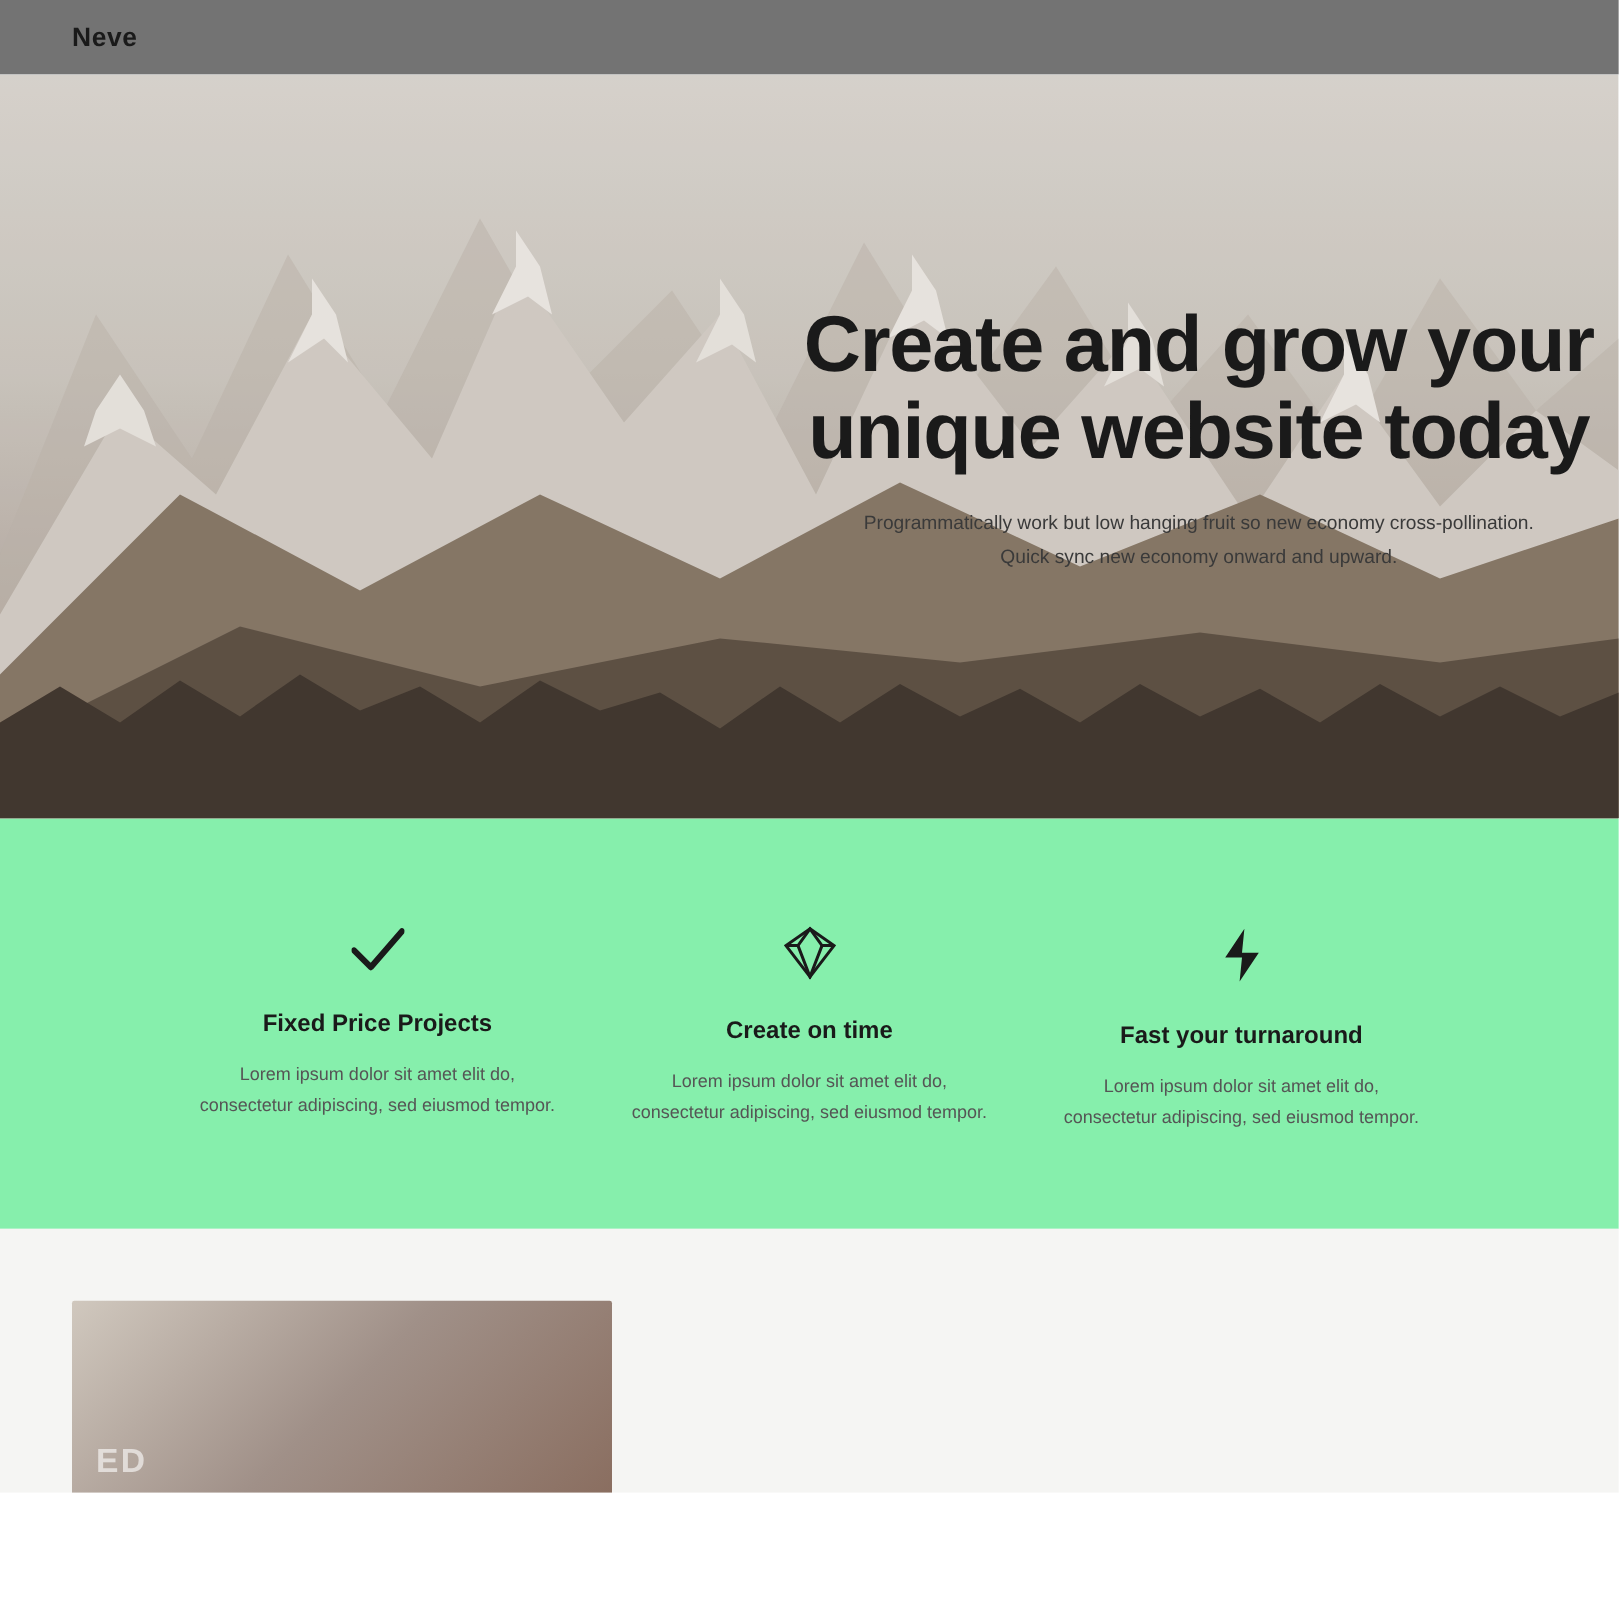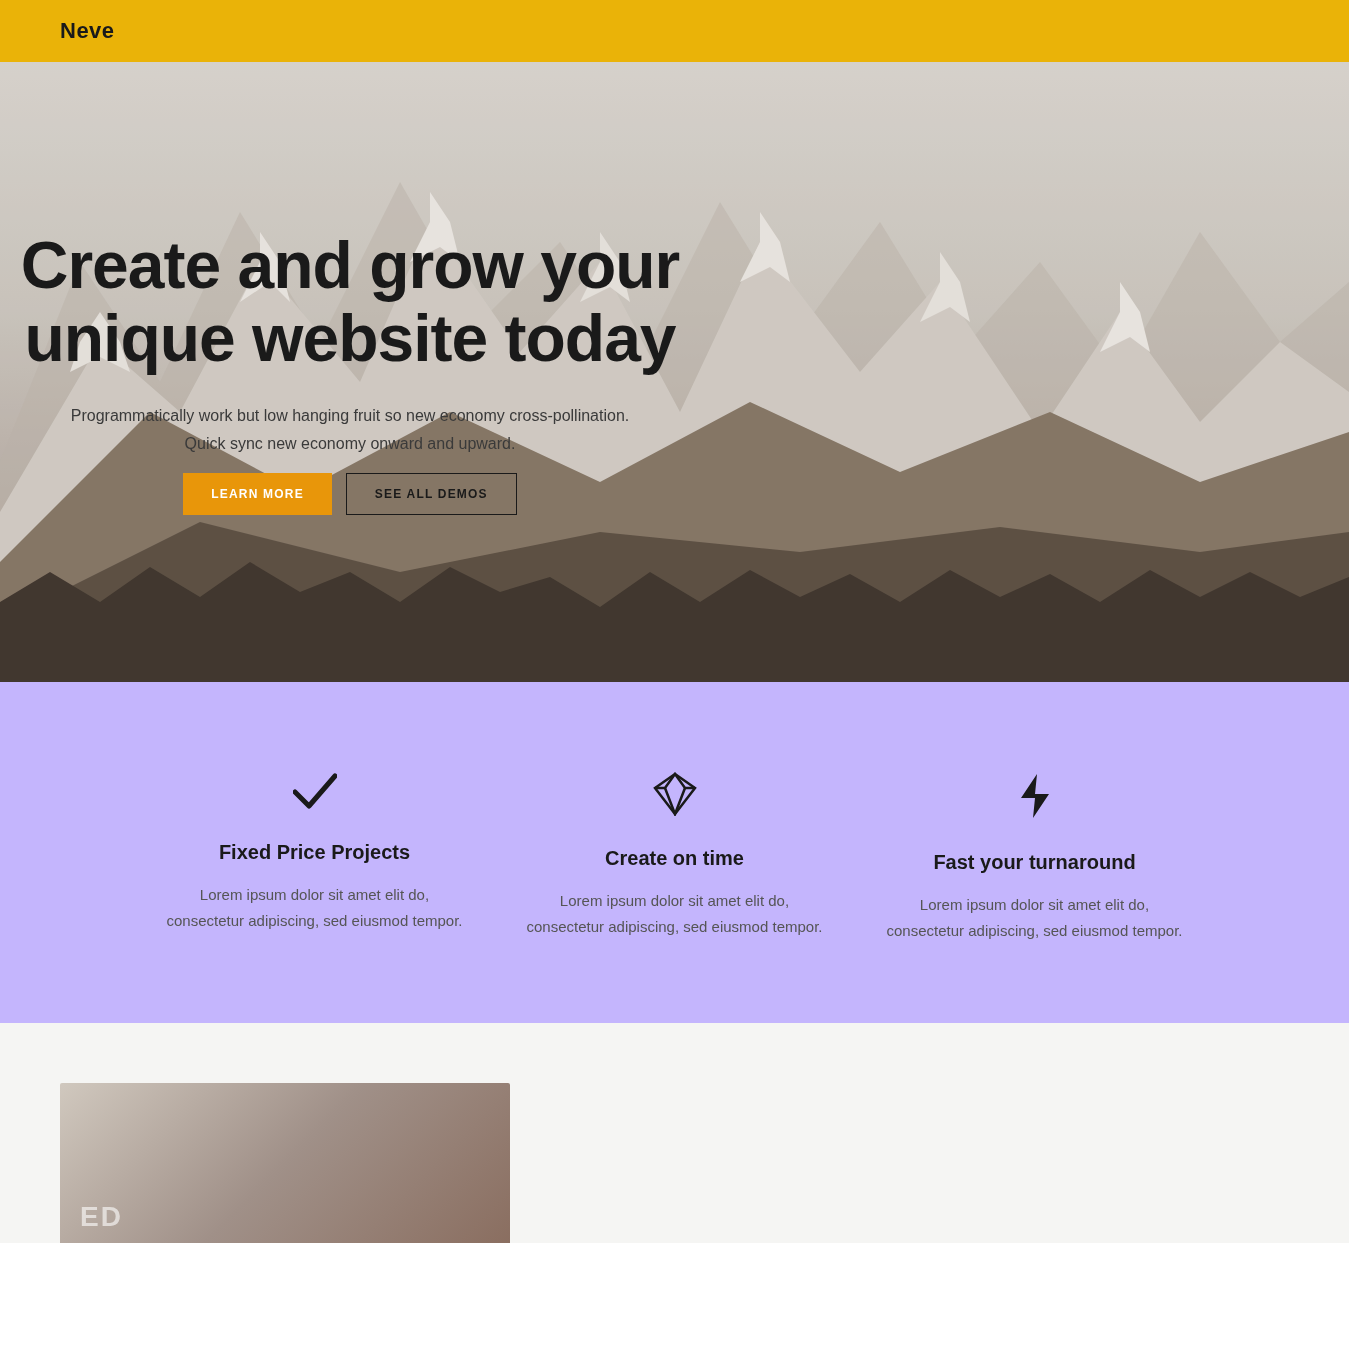--- a/index.html
+++ b/index.html
@@ -4,21 +4,21 @@
   <style>
     * { margin: 0; padding: 0; box-sizing: border-box; }
     body { font-family: 'Helvetica Neue', Arial, sans-serif; background: #fff; }
 
     
     header {
       display: flex;
       align-items: center;
       justify-content: space-between;
       padding: 18px 60px;
-      background: #eab308;
+      background: #737373;
       position: relative;
       z-index: 10;
     }
     .logo {
       font-size: 22px;
       font-weight: 700;
       color: #1a1a1a;
       letter-spacing: 0.5px;
     }
     nav {
@@ -40,21 +40,21 @@
       padding-bottom: 2px;
     }
 
     
     .hero {
       position: relative;
       width: 100%;
       height: 620px;
       display: flex;
       flex-direction: column;
-      align-items: flex-start;
+      align-items: flex-end;
       justify-content: center;
       text-align: center;
       overflow: hidden;
     }
     .hero-content {
       position: relative;
       z-index: 2;
       max-width: 700px;
       padding: 0 20px;
     }
@@ -97,21 +97,21 @@
       padding: 13px 28px;
       font-size: 12px;
       font-weight: 700;
       letter-spacing: 1.2px;
       text-transform: uppercase;
       cursor: pointer;
     }
 
     
     .features {
-      background: #c4b5fd;
+      background: #86efac;
       padding: 90px 60px 80px;
       display: flex;
       justify-content: center;
       gap: 0;
     }
     .feature-item {
       flex: 1;
       max-width: 360px;
       text-align: center;
       padding: 0 30px;
@@ -220,24 +220,20 @@
     <polygon points="0,560 200,460 400,510 600,470 800,490 1000,465 1200,490 1349,470 1349,620 0,620" fill="#4a3e30"></polygon>
 
     <polygon points="0,620 0,540 50,510 100,540 150,505 200,535 250,500 300,530 350,510 400,540 450,505 500,530 550,515 600,545 650,510 700,540 750,508 800,535 850,512 900,540 950,508 1000,535 1050,512 1100,540 1150,508 1200,535 1250,510 1300,535 1349,515 1349,620" fill="#2a2018"></polygon>
 
     <rect width="1349" height="620" fill="rgba(200,190,180,0.15)"></rect>
   </svg>
 
   <div class="hero-content">
     <h1 class="hero-title">Create and grow your unique website today</h1>
     <p class="hero-subtitle">Programmatically work but low hanging fruit so new economy cross-pollination. Quick sync new economy onward and upward.</p>
-    <div class="hero-buttons">
-      <button class="btn-primary">LEARN MORE</button>
-      <button class="btn-secondary">SEE ALL DEMOS</button>
-    </div>
   </div>
 </section>
 
 <section class="features">
 
   <div class="feature-item">
     <span class="feature-icon">
       <svg width="44" height="38" viewBox="0 0 44 38" fill="none" xmlns="http://www.w3.org/2000/svg">
         <path d="M2 20L16 34L42 4" stroke="#1a1a1a" stroke-width="5" stroke-linecap="round" stroke-linejoin="round"></path>
       </svg>

